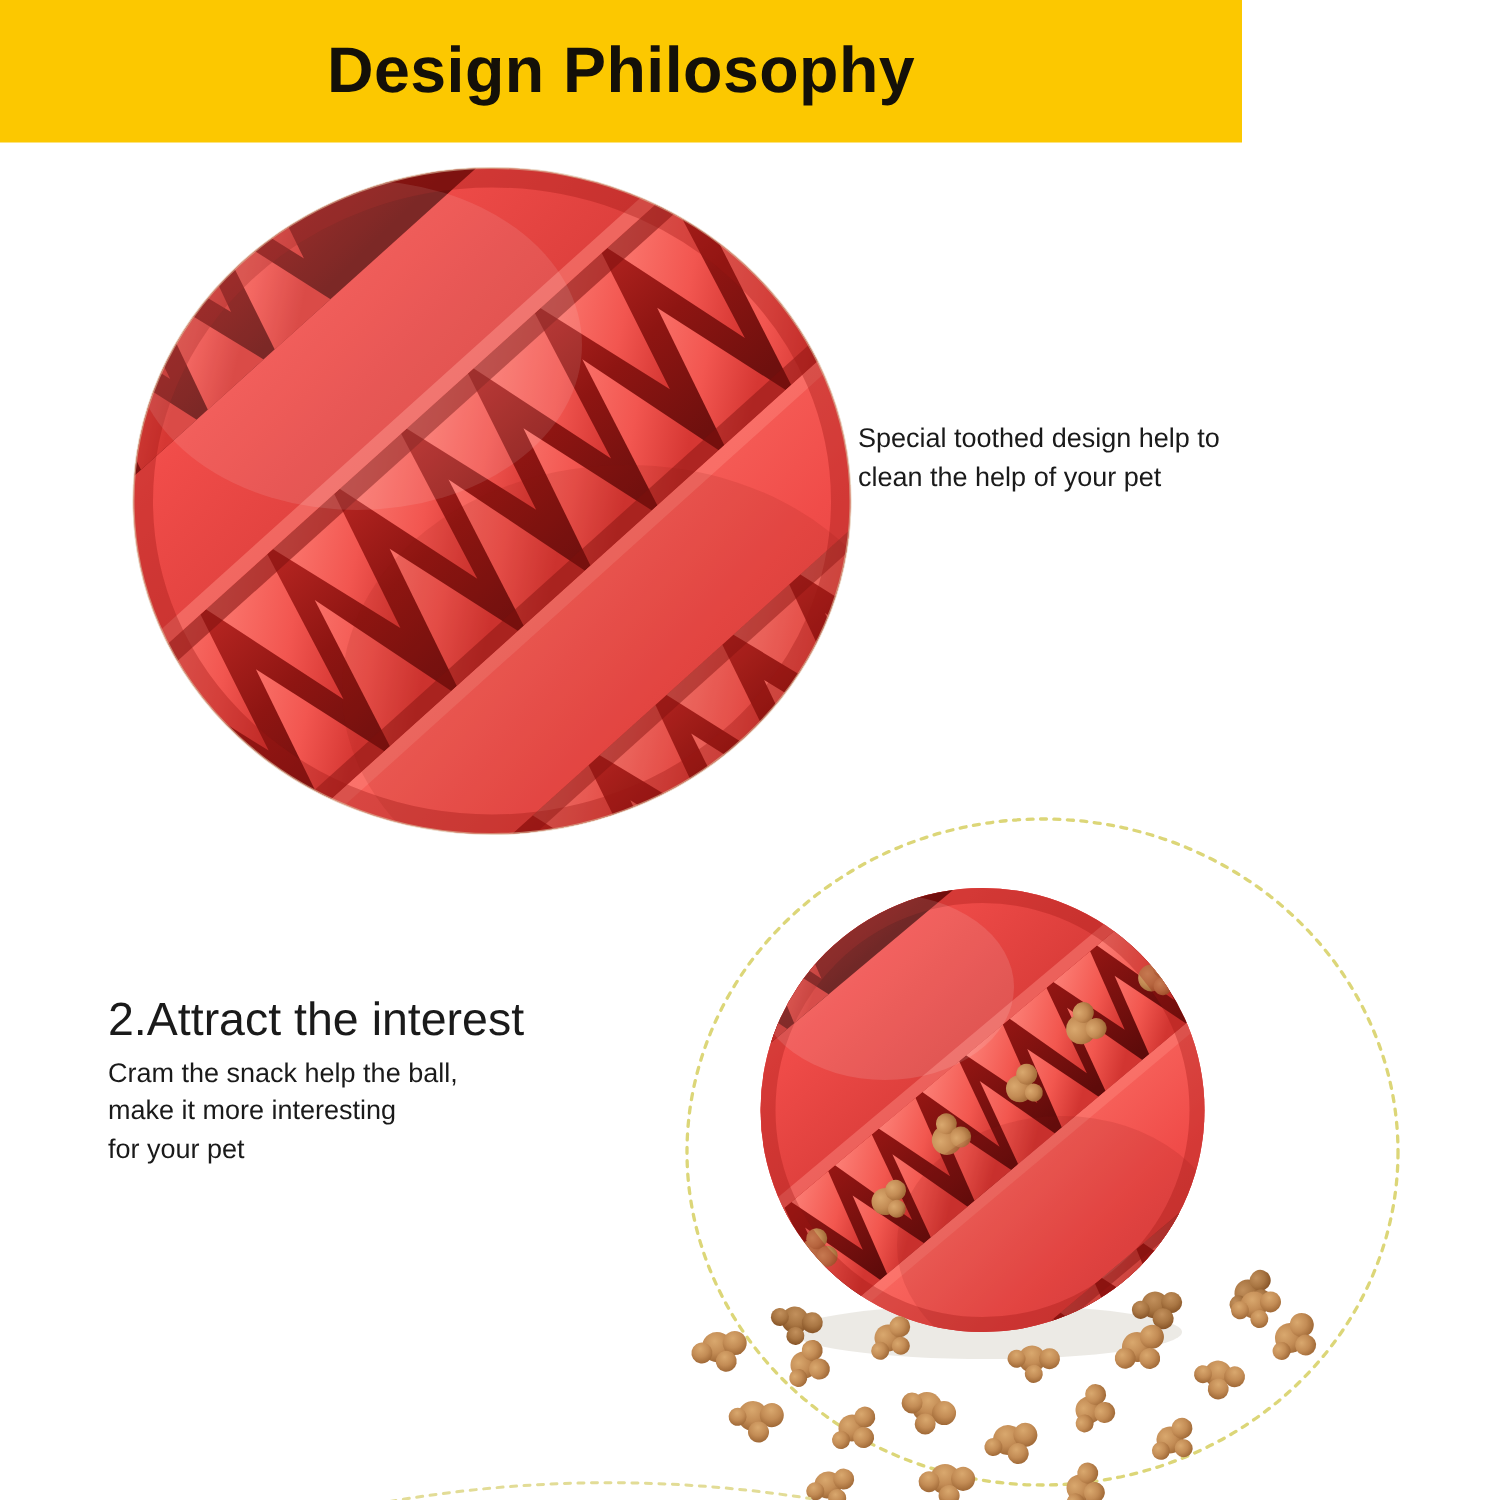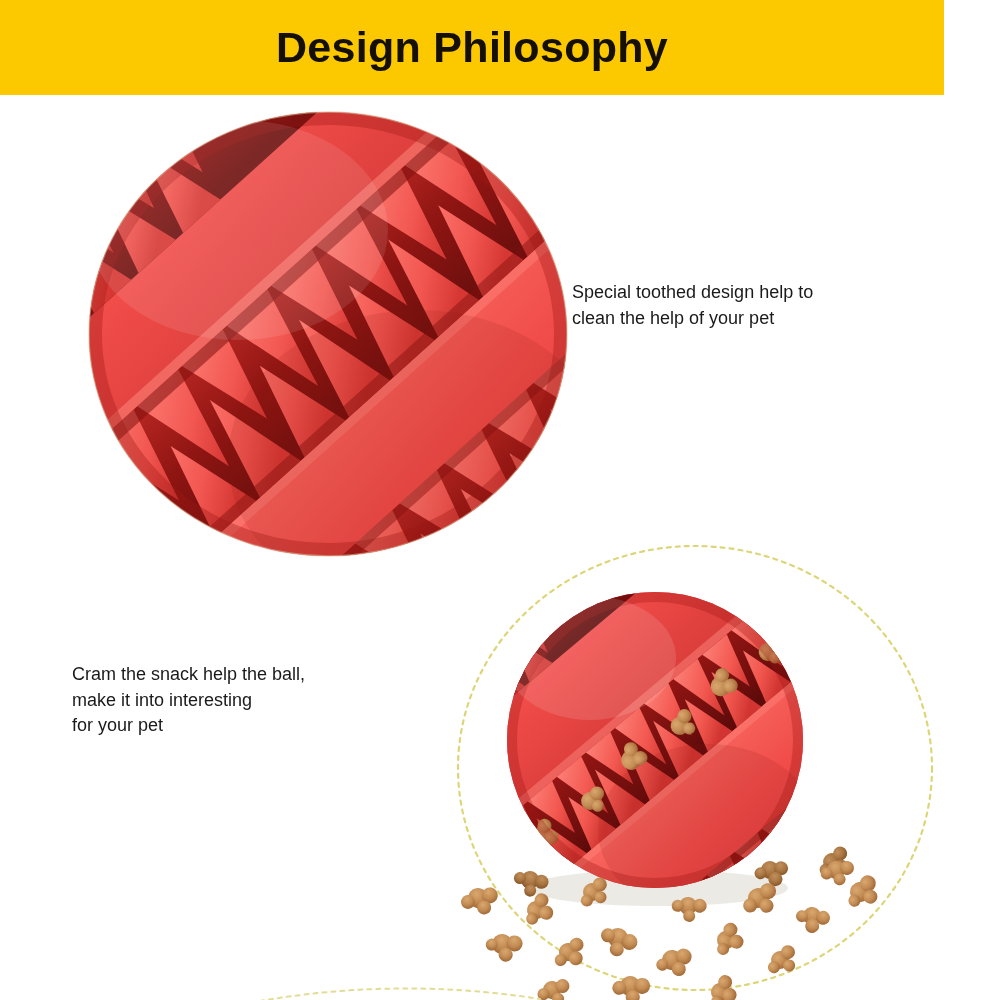--- a/index.html
+++ b/index.html
@@ -17,21 +17,21 @@
     height: 1000px;
     background: #ffffff;
     overflow: hidden;
   }
 
   
   .banner {
     position: absolute;
     left: 0;
     top: 0;
-    width: 944px;
+    width: 828px;
     height: 95px;
     background: #FCC800;
     display: flex;
     align-items: center;
     justify-content: center;
   }
   .banner-title {
     font-size: 43px;
     font-weight: bold;
     color: #141008;
@@ -247,23 +247,24 @@
   </div>
 
   <div class="feature-one-text">
     <div class="feature-body">
       <div>Special toothed design help to</div>
       <div>clean the help of your pet</div>
     </div>
   </div>
 
   <div class="feature-two-text">
+    <div class="feature-heading">2.Attract the interest</div>
     <div class="feature-body">
       <div>Cram the snack help the ball,</div>
-      <div>make it into interesting</div>
+      <div>make it more interesting</div>
       <div>for your pet</div>
     </div>
   </div>
 
   <div class="scene-two">
     <svg width="560" height="460" viewBox="0 0 560 460" xmlns="http://www.w3.org/2000/svg">
       <defs>
         <clipPath id="ballClip2">
           <circle cx="215" cy="200" r="148"></circle>
         </clipPath>

